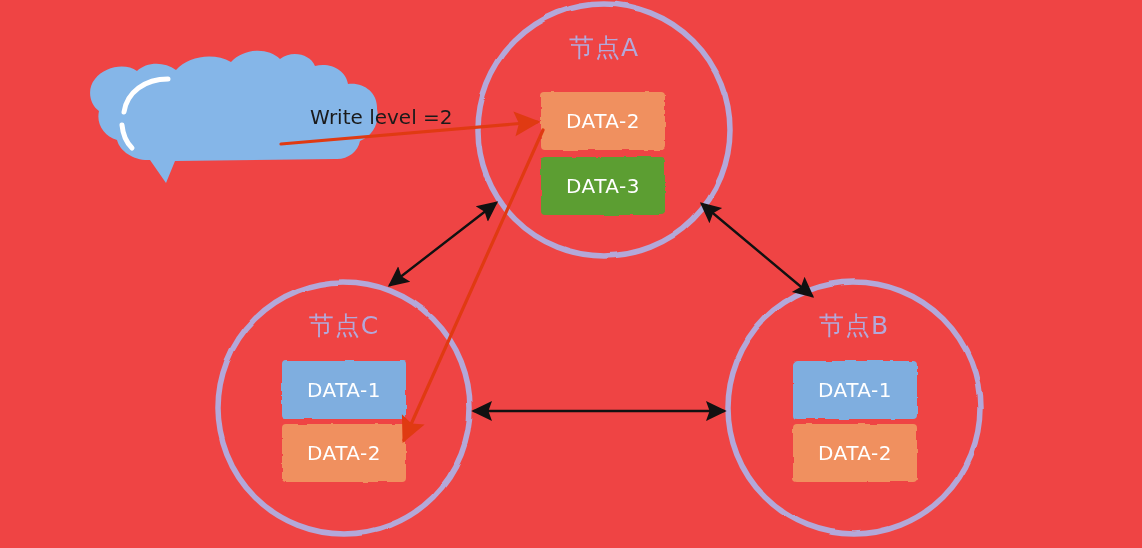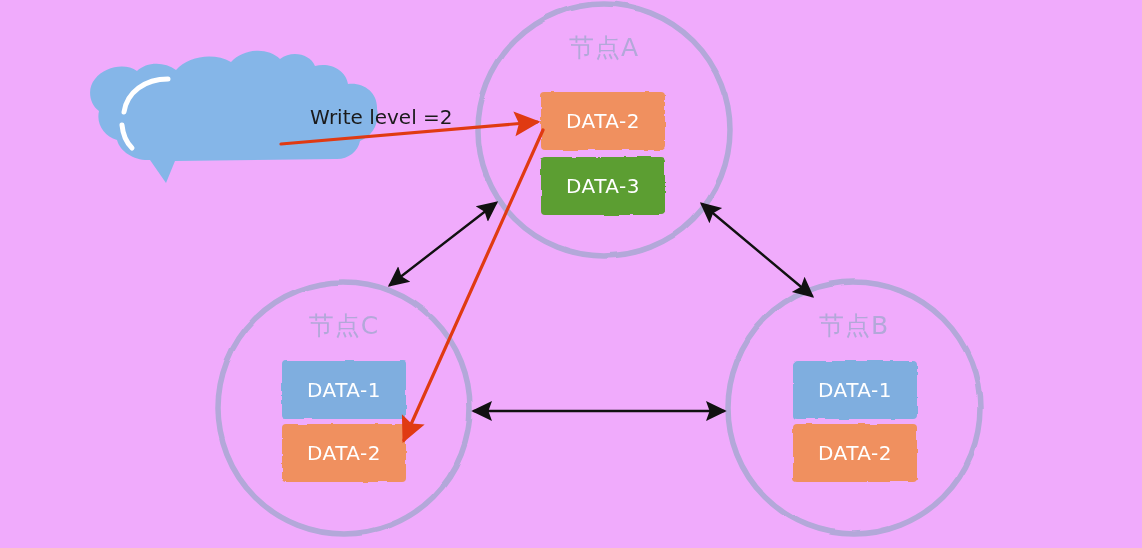--- a/index.html
+++ b/index.html
@@ -7,21 +7,21 @@
     padding: 0;
     background: #ffffff;
   }
   body {
     font-family: "DejaVu Sans", sans-serif;
   }
   #canvas-root {
     position: relative;
     width: 1142px;
     height: 548px;
-    background: #f0abfc;
+    background: #ef4444;
     overflow: hidden;
   }
   #diagram-svg {
     position: absolute;
     left: 0;
     top: 0;
     width: 1142px;
     height: 548px;
   }
   .node-title {

